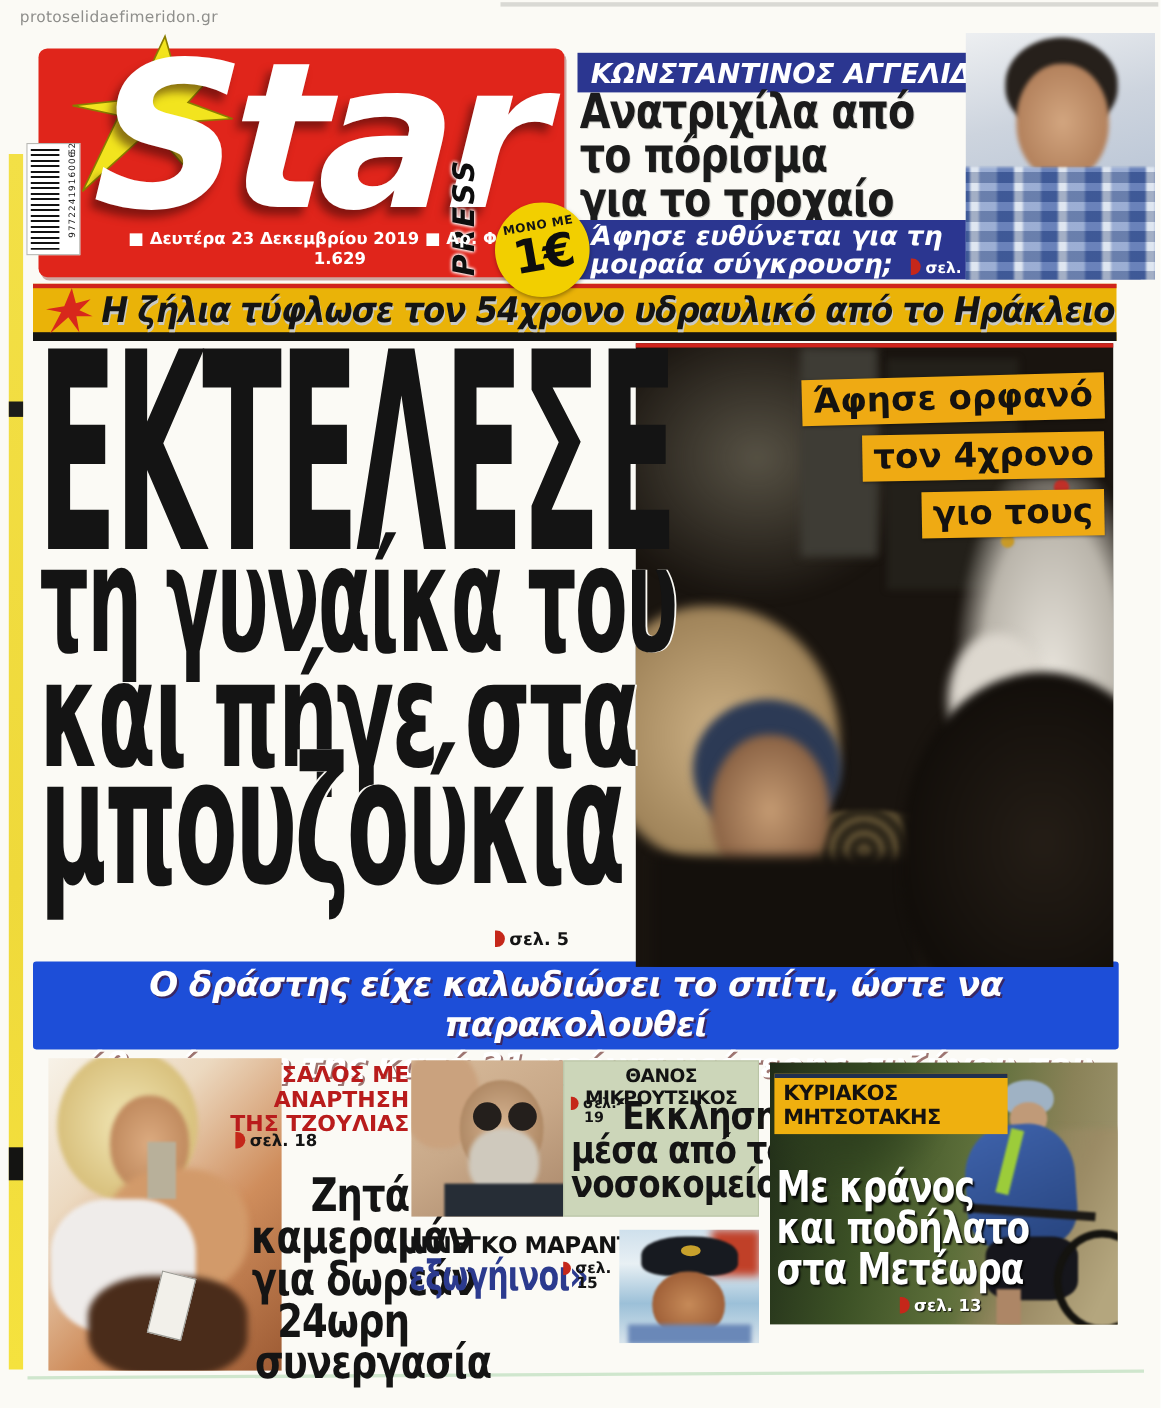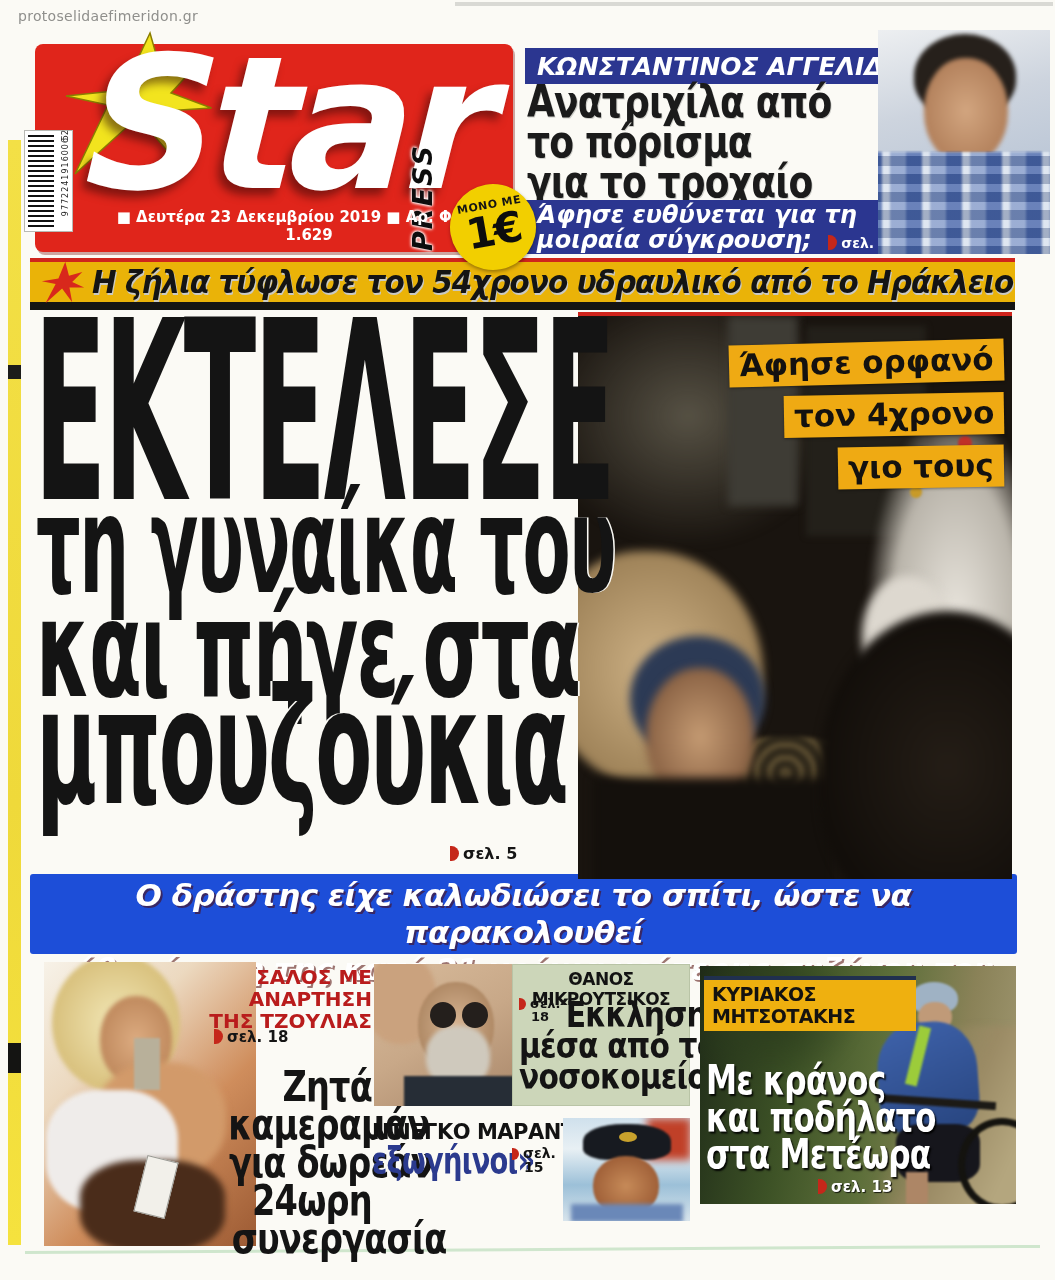--- a/index.html
+++ b/index.html
@@ -163,21 +163,21 @@
     <div class="s" style="left:44px;top:18px;width:76px;height:88px;background:radial-gradient(closest-side,#d8b694,#b08a66);border-radius:48%;filter:blur(1px);"></div>
     <div class="s" style="left:52px;top:62px;width:64px;height:62px;background:#cfc9bd;border-radius:45%;filter:blur(2px);"></div>
     <div class="s" style="left:56px;top:38px;width:26px;height:26px;background:#241f1c;border-radius:50%;"></div>
     <div class="s" style="left:88px;top:38px;width:26px;height:26px;background:#241f1c;border-radius:50%;"></div>
     <div class="s" style="left:30px;top:112px;width:110px;height:34px;background:#262d36;filter:blur(1px);"></div>
   </div>
   <div class="abs" style="left:512px;top:964px;width:178px;height:142px;background:#ccd6b9;border:1px solid #b9c4a6;box-sizing:border-box;">
     <div class="b" style="text-align:center;font-size:17px;padding-top:4px;color:#121212;letter-spacing:-.5px;">ΘΑΝΟΣ ΜΙΚΡΟΥΤΣΙΚΟΣ</div>
     <div class="s" style="left:6px;top:32px;font-size:13px;font-weight:bold;line-height:13px;color:#131313;">
       <span class="mk" style="width:7px;height:12px;"></span><span>σελ.</span>
-      <div style="padding-left:12px;">18</div>
+      <div style="padding-left:12px;">19</div>
     </div>
     <div class="b" style="position:absolute;left:6px;top:35px;width:166px;font-size:35px;line-height:31px;color:#141414;text-align:center;letter-spacing:-1px;">
       <div style="padding-left:42px;"><span class="cx" style="transform:scaleX(.85);">Έκκληση</span></div>
       <div><span class="cx" style="transform:scaleX(.85);">μέσα από το</span></div>
       <div><span class="cx" style="transform:scaleX(.85);">νοσοκομείο</span></div>
     </div>
   </div>
 
   <div class="abs b" style="left:372px;top:1120px;font-size:21px;color:#121212;letter-spacing:-.5px;">ΝΤΙΕΓΚΟ ΜΑΡΑΝΤΟΝΑ</div>
   <div class="abs b" style="left:372px;top:1142px;font-size:38px;line-height:36px;color:#2b3a8e;letter-spacing:-1px;">

